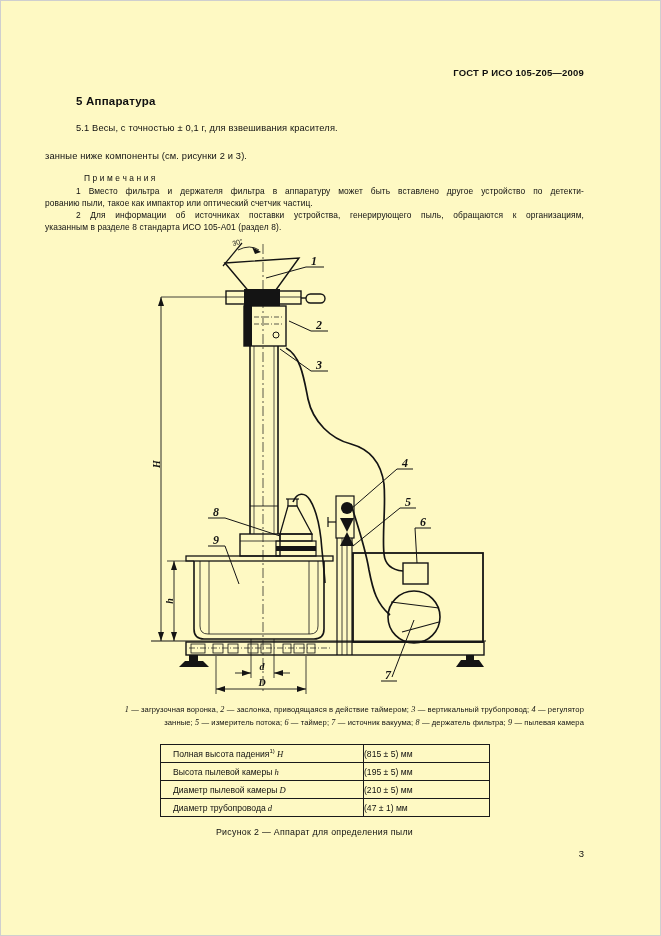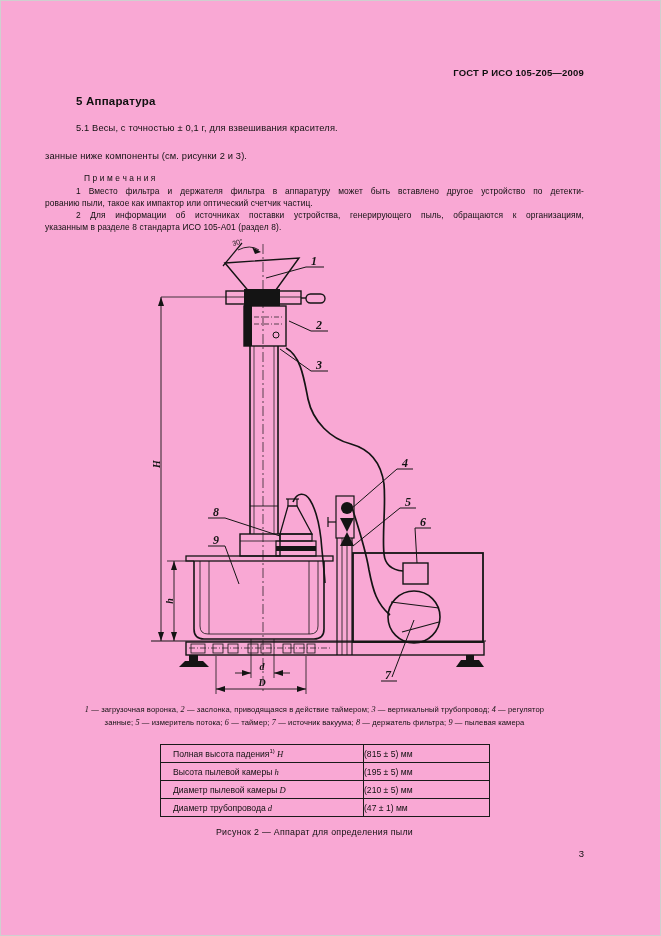--- a/index.html
+++ b/index.html
@@ -1,25 +1,25 @@
 <!DOCTYPE html>
 <html><head>
 <meta charset="utf-8">
 <style>
   html,body{margin:0;padding:0;background:#e8e8e8;}
-  .page{position:relative;width:661px;height:936px;background:#f9a8d4;margin:0 auto;
+  .page{position:relative;width:661px;height:936px;background:#fef9c3;margin:0 auto;
         font-family:"Liberation Sans",sans-serif;color:#101010;overflow:hidden;
         border:1px solid #cfcfcf;box-sizing:border-box;}
   .abs{position:absolute;white-space:nowrap;}
   .hdr{font-weight:bold;font-size:9.5px;letter-spacing:.2px;}
   .h1{font-weight:bold;font-size:11.5px;letter-spacing:.2px;}
   .body{font-size:9.3px;letter-spacing:.15px;}
   .note{font-size:8.4px;letter-spacing:.1px;}
   .jline{white-space:normal;text-align:justify;text-align-last:justify;}
-  .capline{font-size:7.6px;letter-spacing:.1px;text-align:center;width:539px;}
+  .capline{font-size:7.6px;letter-spacing:.1px;text-align:right;width:539px;}
   .capline .it{font-style:italic;font-family:"Liberation Serif",serif;font-size:8.2px;}
   table.dims{position:absolute;left:159px;top:743px;border-collapse:collapse;}
   table.dims td{border:1px solid #1a1a1a;font-size:8.6px;height:17px;padding:0;}
   table.dims td.lbl{width:190px;padding-left:12px;text-align:left;}
   table.dims td.val{width:125px;text-align:left;}
   table.dims sup{font-size:6px;}
   .sym{font-style:italic;font-family:"Liberation Serif",serif;}
   .figname{font-size:8.8px;letter-spacing:.3px;text-align:center;width:539px;}
   .pagenum{font-size:9.5px;}
   svg .ln{stroke:#141414;fill:none;}

